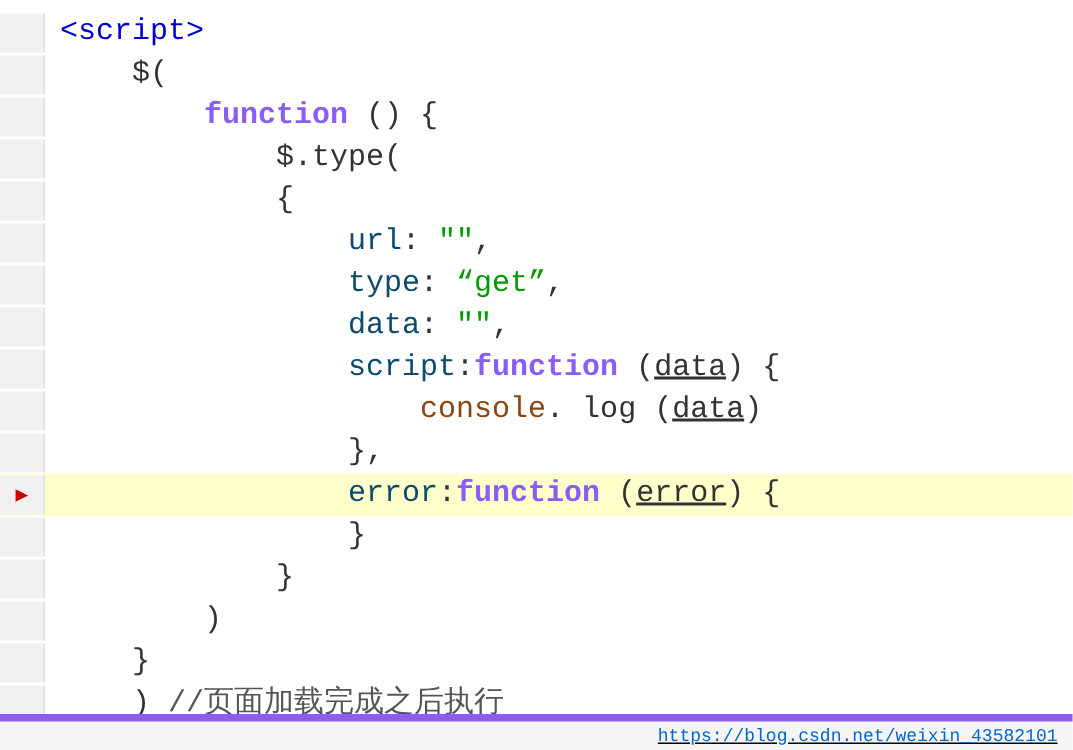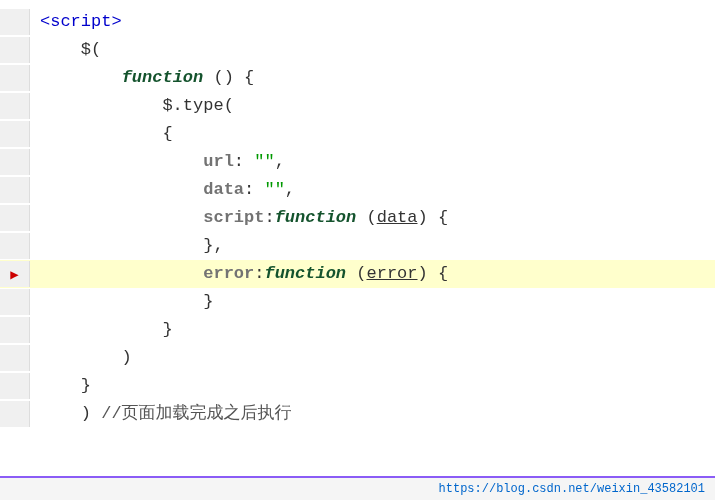--- a/index.html
+++ b/index.html
@@ -62,63 +62,66 @@
       justify-content: center;
       color: #cc0000;
       font-size: 14px;
       height: 26px;
     }
 
     .code-content {
       padding-left: 10px;
       flex: 1;
       line-height: 26px;
-      font-size: 17px;
+      font-size: 20px;
     } 
     .tag { color: #0000cc; } 
     .tag-bracket { color: #0000cc; }
     .str-green { color: #009900; } 
-    .prop { color: #737373; font-weight: bold; }
+    .prop { color: #0c4a6e; }
     .param-underline {
       text-decoration: underline;
       color: #333;
     }
     .plain { color: #333; }
     .comment { color: #555; }
-    .func-kw { color: #14532d; font-weight: bold; font-style: italic; }
+    .func-kw { color: #8b5cf6; font-weight: bold; }
     .console-text { color: #8b4513; }
     .link { color: #0066cc; text-decoration: none; font-size: 12px; }
 
     .footer-bar {
       position: absolute;
       bottom: 0;
       left: 0;
       right: 0;
       background: #f5f5f5;
-      border-top: 2px solid #8b5cf6;
+      border-top: 5px solid #8b5cf6;
       height: 24px;
       display: flex;
       align-items: center;
       justify-content: flex-end;
       padding-right: 10px;
+      text-decoration: underline;
     }
   </style>
 </head>
 <body>
 
 <div class="code-container">
   <div id="lines-wrapper">
       <div class="line"><div class="gutter"></div><div class="code-content"><span class="tag-bracket">&lt;</span><span class="tag">script</span><span class="tag-bracket">&gt;</span></div></div>
       <div class="line"><div class="gutter"></div><div class="code-content"><span class="plain">    $(</span></div></div>
       <div class="line"><div class="gutter"></div><div class="code-content"><span class="plain">        </span><span class="func-kw">function</span><span class="plain"> () {</span></div></div>
       <div class="line"><div class="gutter"></div><div class="code-content"><span class="plain">            $.type(</span></div></div>
       <div class="line"><div class="gutter"></div><div class="code-content"><span class="plain">            {</span></div></div>
       <div class="line"><div class="gutter"></div><div class="code-content"><span class="plain">                </span><span class="prop">url</span><span class="plain">: </span><span class="str-green">""</span><span class="plain">,</span></div></div>
+      <div class="line"><div class="gutter"></div><div class="code-content"><span class="plain">                </span><span class="prop">type</span><span class="plain">: </span><span class="str-green">“get”</span><span class="plain">,</span></div></div>
       <div class="line"><div class="gutter"></div><div class="code-content"><span class="plain">                </span><span class="prop">data</span><span class="plain">: </span><span class="str-green">""</span><span class="plain">,</span></div></div>
       <div class="line"><div class="gutter"></div><div class="code-content"><span class="plain">                </span><span class="prop">script</span><span class="plain">:</span><span class="func-kw">function</span><span class="plain"> (</span><span class="param-underline">data</span><span class="plain">) {</span></div></div>
+      <div class="line"><div class="gutter"></div><div class="code-content"><span class="plain">                    </span><span class="console-text">console</span><span class="plain">.</span><span class="plain"> log</span><span class="plain"> (</span><span class="param-underline">data</span><span class="plain">)</span></div></div>
       <div class="line"><div class="gutter"></div><div class="code-content"><span class="plain">                },</span></div></div>
       <div class="line highlighted"><div class="gutter-arrow">▶</div><div class="code-content"><span class="plain">                </span><span class="prop">error</span><span class="plain">:</span><span class="func-kw">function</span><span class="plain"> (</span><span class="param-underline">error</span><span class="plain">) {</span></div></div>
       <div class="line"><div class="gutter"></div><div class="code-content"><span class="plain">                }</span></div></div>
       <div class="line"><div class="gutter"></div><div class="code-content"><span class="plain">            }</span></div></div>
       <div class="line"><div class="gutter"></div><div class="code-content"><span class="plain">        )</span></div></div>
       <div class="line"><div class="gutter"></div><div class="code-content"><span class="plain">    }</span></div></div>
       <div class="line"><div class="gutter"></div><div class="code-content"><span class="plain">    ) </span><span class="comment">//页面加载完成之后执行</span></div></div>
     </div>
   <div class="footer-bar">
     <a class="link">https://blog.csdn.net/weixin_43582101</a>

